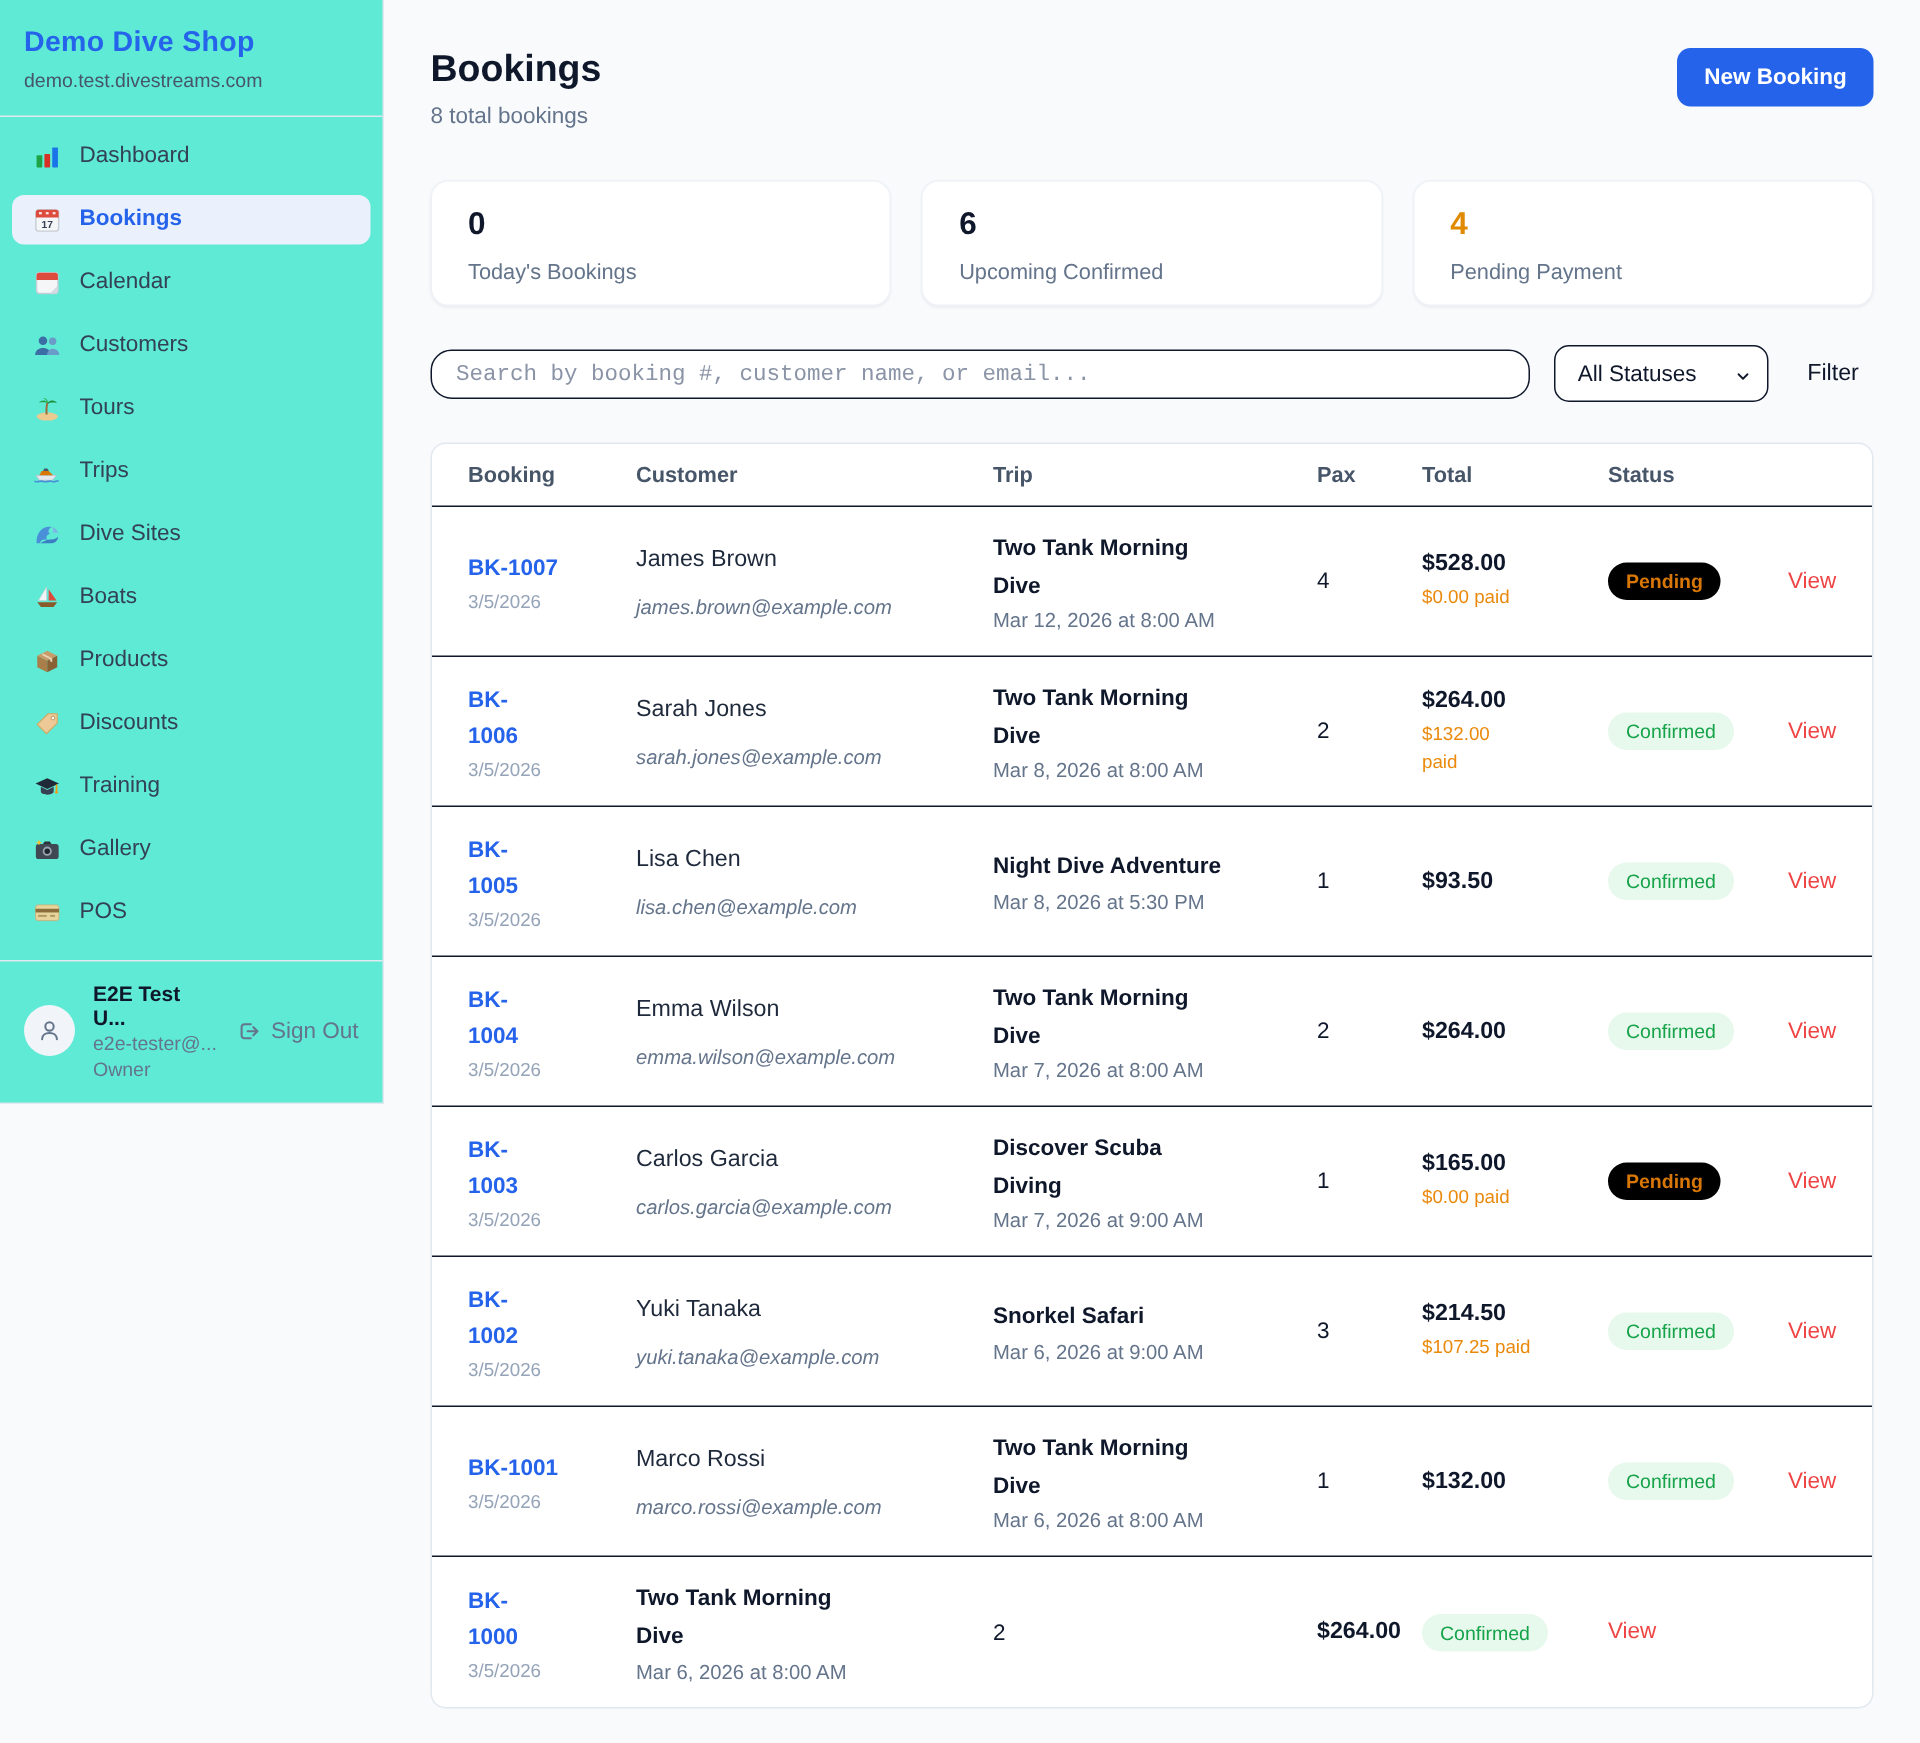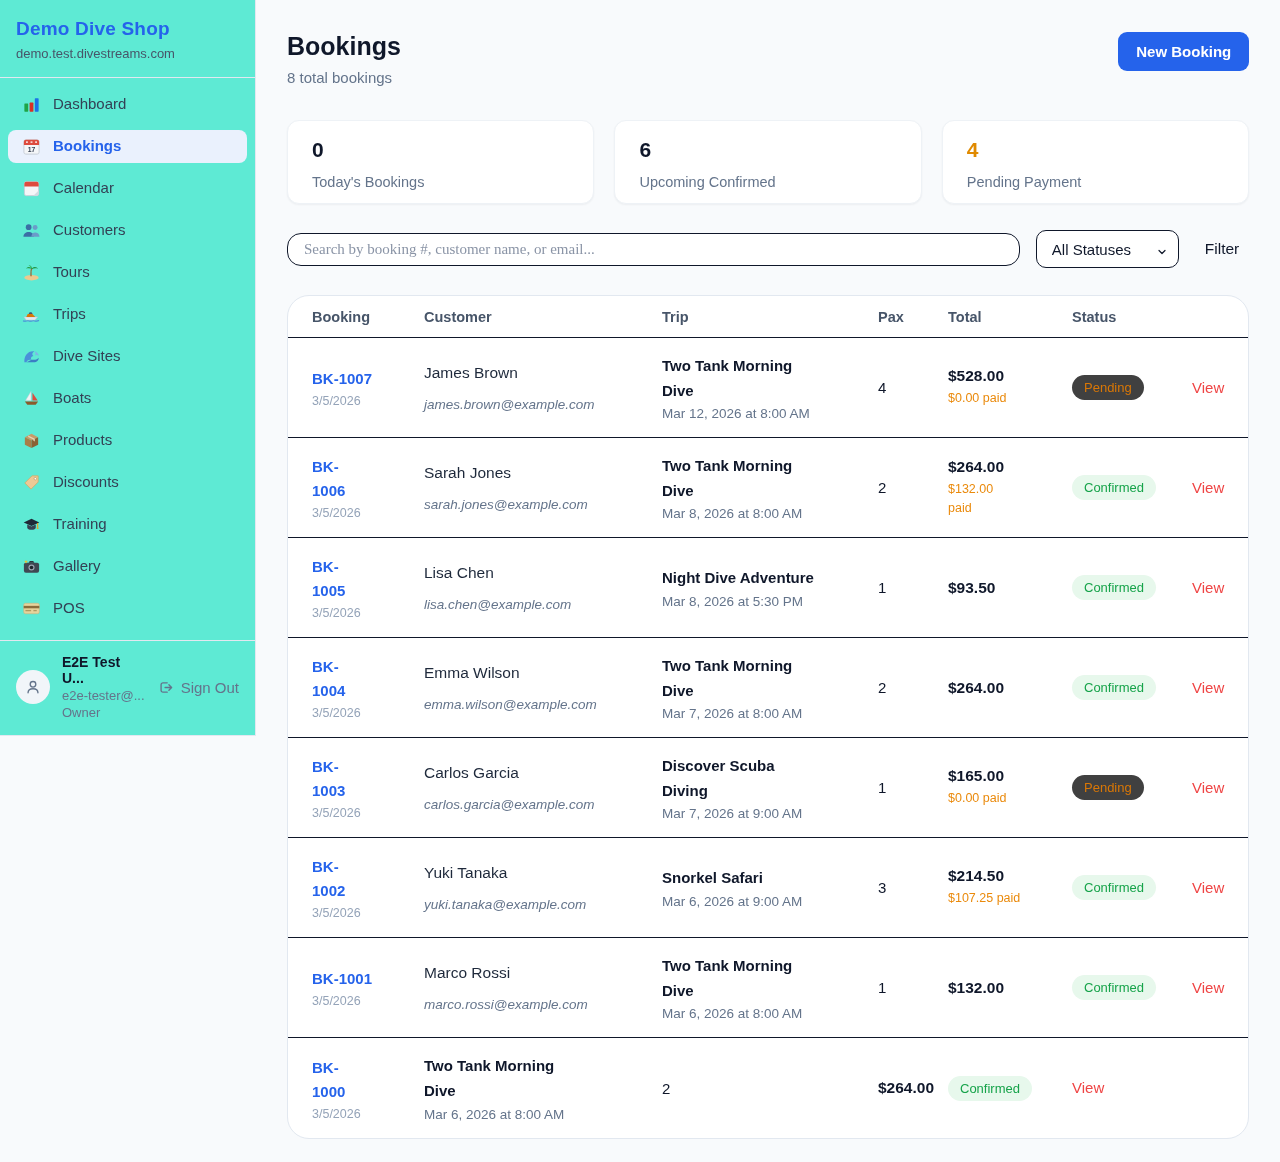--- a/index.html
+++ b/index.html
@@ -63,40 +63,40 @@
     flex:1; background:#ffffff; border:1px solid #eef2f6; border-radius:12px;
     padding:17px 24px 18px; box-shadow:0 1px 2px rgba(15,23,42,.05); height:84px;
   }
   .stat-value { font-size:21px; font-weight:700; }
   .stat-label { margin-top:12px; font-size:14.5px; color:#64748b; }
 
   .filter-row { display:flex; align-items:center; gap:16px; margin-top:26px; }
   .search-input {
     flex:1; height:33px; border:1.5px solid #0f172a; border-radius:14px;
     background:#ffffff; padding:0 16px; font-size:15px; color:#0f172a;
-    font-family:Liberation Serif, serif; outline:none;
+    font-family:Liberation Mono, monospace; outline:none;
   }
   .search-input::placeholder { color:#8a94a6; }
   .select-wrap { position:relative; }
   .status-select {
     appearance:none; -webkit-appearance:none;
     height:38px; width:143px; border:1.5px solid #0f172a; border-radius:10px;
     background:#ffffff; padding:0 30px 0 15px; font-size:15px; color:#0f172a;
     font-family:inherit; cursor:pointer; outline:none;
   }
   .select-chevron { position:absolute; right:11px; top:14px; pointer-events:none; }
   .filter-btn {
     background:none; border:none; font-size:15.5px; font-weight:500;
     color:#0f172a; cursor:pointer; font-family:inherit; padding:6px 10px;
   }
 
   
   .table-card {
     margin-top:27px; margin-bottom:30px; background:#ffffff;
-    border:1px solid #e2e8f0; border-radius:22px; overflow:hidden;
+    border:1px solid #e2e8f0; border-radius:10px; overflow:hidden;
   }
   .tgrid {
     display:grid;
     grid-template-columns:112px 238px 216px 70px 124px 120px auto;
     padding:0 24px;
   }
   .thead { align-items:center; height:42px; border-bottom:1px solid #0f172a; }
   .th { font-size:14.5px; font-weight:600; color:#475569; }
   .trow { min-height:100px; align-items:center; border-bottom:1px solid #0f172a; padding-top:14px; padding-bottom:14px; }
   .trow:last-child { border-bottom:none; }
@@ -106,21 +106,21 @@
   .cemail { font-size:13.5px; color:#64748b; margin-top:15px;font-style:italic; }
   .tname { font-size:15px; font-weight:600; color:#0f172a; white-space:pre-line; line-height:1.65; }
   .tdate { font-size:13.5px; color:#64748b; margin-top:3px; }
   .pax { font-size:15px; color:#0f172a; }
   .amount { font-size:15.5px; font-weight:700; color:#0f172a; }
   .paid { font-size:12.5px; color:#ea8a0c; margin-top:4px; white-space:pre-line; line-height:1.5; }
   .badge {
     display:inline-block; padding:5px 12px; border-radius:999px;
     font-size:13px; font-weight:500;
   }
-  .badge.pending { background:#404040; color:#d97706; }
+  .badge.pending { background:#000000; color:#d97706;font-weight:bold; }
   .badge.confirmed { background:#e7f8ec; color:#16a34a; }
   .view-link { font-size:15px; font-weight:500; color:#ef4444; cursor:pointer; }
 </style>
 </head>
 <body>
 
 <div class="app">
 
   <aside class="sidebar">
     <div class="shop-header">

